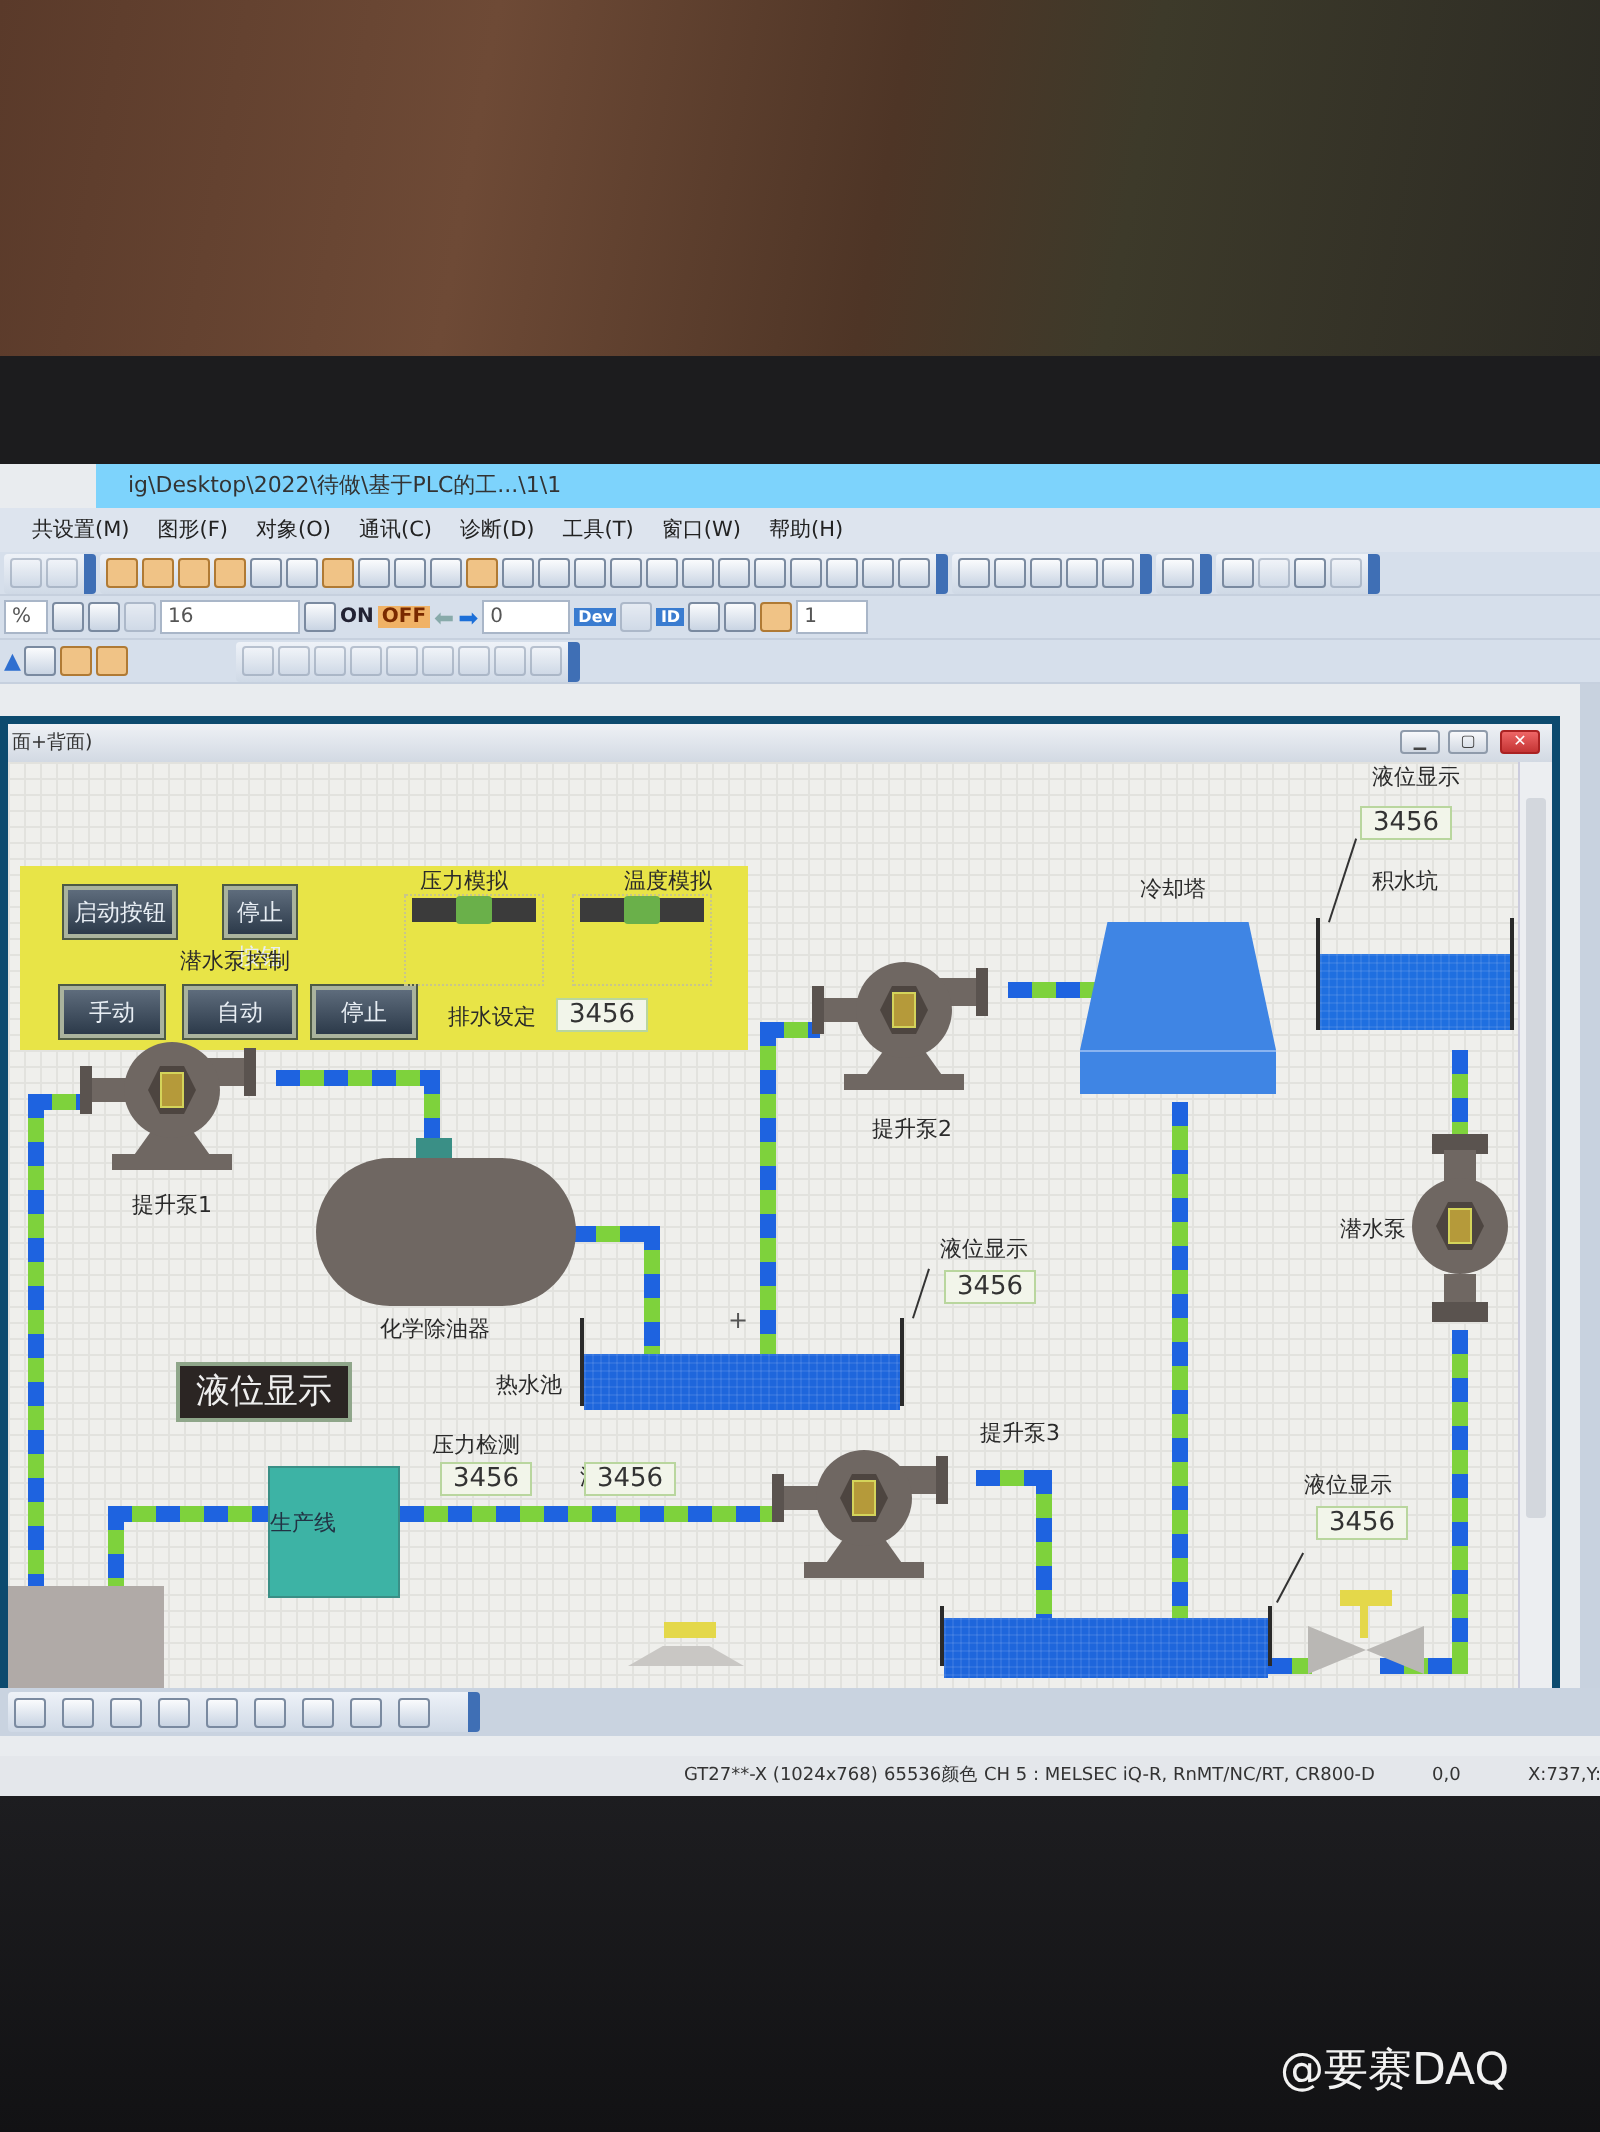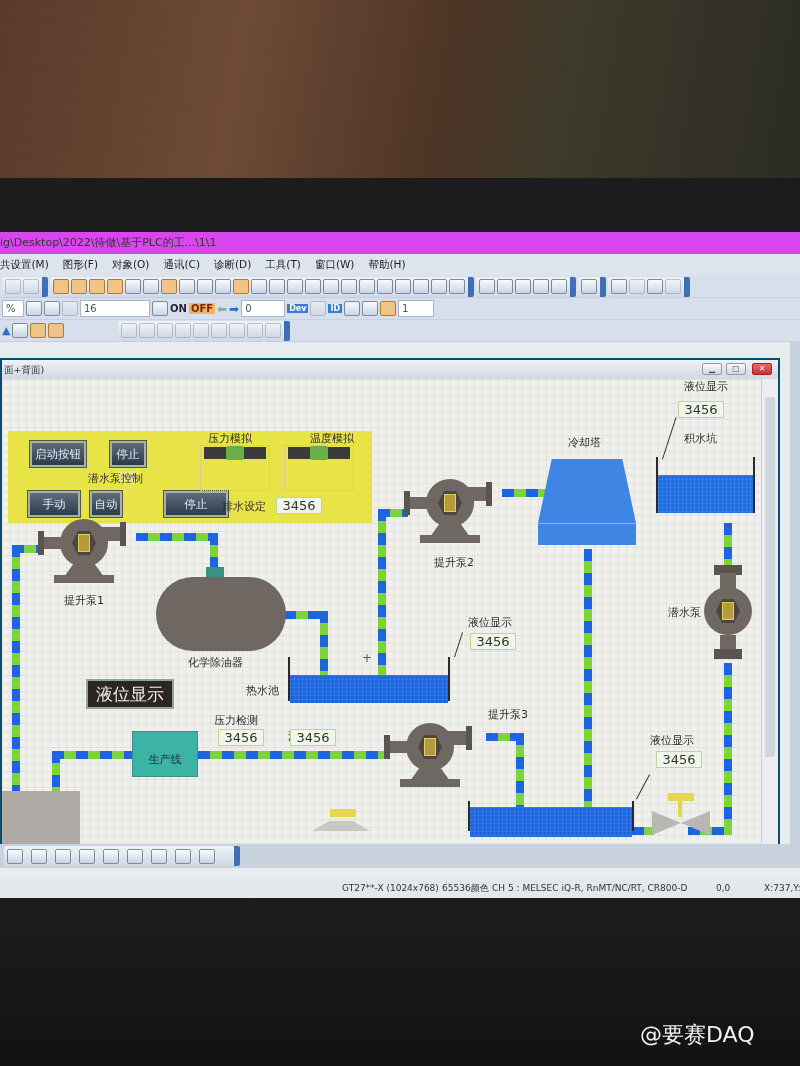--- a/index.html
+++ b/index.html
@@ -2,33 +2,33 @@
 <html><head>
 <meta charset="utf-8">
 <style>
   * { box-sizing: border-box; margin: 0; padding: 0; }
   html, body { width: 800px; height: 1066px; overflow: hidden; background: #1a1614; font-family: "DejaVu Sans", sans-serif; }
   .bg-top { position: absolute; left: 0; top: 0; width: 800px; height: 185px;
     background: linear-gradient(100deg, #5a3a2a 0%, #6e4a36 30%, #4e3526 55%, #3d3a2a 70%, #2c2b24 100%); }
   .bezel { position: absolute; left: 0; top: 178px; width: 800px; height: 60px; background: #1c1c1e; }
   .bezel-bottom { position: absolute; left: 0; top: 898px; width: 800px; height: 168px; background: linear-gradient(#1d1d20, #121214); }
   .screen { position: absolute; left: 0; top: 232px; width: 800px; height: 666px; background: #e9ecef; overflow: hidden; }
-  .titlebar { height: 22px; background: #d946ef; color: #333; font-size: 11px; line-height: 22px; padding-left: 0; white-space: nowrap; }
-  .menubar { height: 22px; background: #dde4ee; font-size: 10.5px; display: flex; align-items: center; gap: 14px; padding-left: 0; color: #222; }
+  .titlebar { height: 22px; background: #7dd3fc; color: #333; font-size: 11px; line-height: 22px; padding-left: 16px; white-space: nowrap; margin-left: 48px; }
+  .menubar { height: 22px; background: #dde4ee; font-size: 10.5px; display: flex; align-items: center; gap: 14px; padding-left: 16px; color: #222; }
   .toolbar { height: 22px; background: #d6dfeb; display: flex; align-items: center; padding-left: 2px; gap: 2px; border-bottom: 1px solid #c6d0de; }
   .tb-group { display: flex; align-items: center; gap: 2px; background: linear-gradient(#eef2f8, #cfd9e6); border-radius: 2px; padding: 1px 3px; height: 20px; border-right: 6px solid #3f6fb5; }
   .tbi { width: 16px; height: 15px; border: 1px solid #7a8aa0; background: linear-gradient(#fafbfd, #c9d4e3); border-radius: 2px; display: inline-block; }
   .tbi.on { background: #f0c386; border-color: #b07a34; }
   .tbi.dim { opacity: .45; }
   .tb-input { height: 17px; background: #fff; border: 1px solid #a9b6c8; font-size: 10px; line-height: 15px; padding: 0 3px; color: #555; }
   .tb-txt { font-size: 10px; font-weight: bold; color: #223; }
   .tabstrip { height: 16px; background: #e5eaf1; position: relative; }
   .doc-tab { position: absolute; left: 0; top: 0; height: 16px; background: #f6d9a6; border: 1px solid #c9a56a; font-size: 9.5px; line-height: 14px; padding: 0 4px; color: #333; }
   .tab-ctrls { position: absolute; right: 16px; top: 1px; font-size: 9px; color: #444; letter-spacing: 4px; }
-  .inner-window { position: absolute; left: 0; top: 126px; width: 780px; height: 486px; background: #b91c1c; border: 2px solid #0c4a6e; }
+  .inner-window { position: absolute; left: 0; top: 126px; width: 780px; height: 486px; background: #b91c1c; border: 4px solid #0c4a6e; }
   .inner-title { height: 19px; background: linear-gradient(#eef1f5, #d2d9e3); font-size: 9.5px; line-height: 19px; color: #333; padding-left: 2px; position: relative; }
   .win-btn { position: absolute; top: 3px; width: 20px; height: 12px; border: 1px solid #8f9bab; background: linear-gradient(#f8f9fb, #d1d8e2); border-radius: 2px; font-size: 8px; line-height: 10px; text-align: center; color: #444; }
   .win-btn.close { background: linear-gradient(#e66, #c43434); color: #fff; border-color: #a22; }
   .canvas { position: absolute; left: 0; top: 19px; width: 762px; height: 466px;
     background-color: #efefec;
     background-image: linear-gradient(#e2e2de 1px, transparent 1px), linear-gradient(90deg, #e2e2de 1px, transparent 1px);
     background-size: 8px 8px; overflow: hidden; }
   .vscroll { position: absolute; right: 0; top: 19px; width: 17px; height: 466px; background: #eceef1; border-left: 1px solid #ccd; }
   .vscroll .thumb { position: absolute; left: 3px; top: 18px; width: 10px; height: 360px; background: #d3d7dd; border-radius: 2px; }
   .right-dock { position: absolute; right: 0; top: 110px; width: 10px; height: 502px; background: #c8d2df; }
@@ -50,21 +50,21 @@
   .pump .core { position: absolute; left: 30px; top: 12px; width: 24px; height: 24px; background: #4d4540; transform: rotate(0deg); clip-path: polygon(25% 0,75% 0,100% 50%,75% 100%,25% 100%,0 50%); }
   .pump .core-in { position: absolute; left: 36px; top: 15px; width: 12px; height: 18px; background: #b59a3a; border: 1px solid #d4d45a; }
   .pump .outlet { position: absolute; left: 40px; top: 8px; width: 40px; height: 14px; background: #6f6762; }
   .pump .flange { position: absolute; left: 78px; top: 3px; width: 6px; height: 24px; background: #5a534f; }
   .pump .inlet { position: absolute; left: 0; top: 18px; width: 20px; height: 12px; background: #6f6762; }
   .pump .inflange { position: absolute; left: -4px; top: 12px; width: 6px; height: 24px; background: #5a534f; }
   .pump .stand { position: absolute; left: 22px; top: 44px; width: 40px; height: 14px; background: #6f6762; clip-path: polygon(25% 0,75% 0,100% 100%,0 100%); }
   .pump .base { position: absolute; left: 12px; top: 56px; width: 60px; height: 8px; background: #6f6762; }
   .vpump { position: absolute; width: 48px; height: 96px; }
   .alarm { position: absolute; left: 84px; top: 300px; width: 88px; height: 30px; background: #2b2523; border: 2px solid #8fa68a; color: #eee; font-size: 17px; text-align: center; line-height: 26px; }
-  .prodline { position: absolute; left: 130px; top: 352px; width: 66px; height: 46px; background: #3db3a5; border: 1px solid #3a8f86; color: #234; font-size: 11px; text-align: center; line-height: 56px; }
+  .prodline { position: absolute; left: 130px; top: 352px; width: 66px; height: 66px; background: #3db3a5; border: 1px solid #3a8f86; color: #234; font-size: 11px; text-align: left; line-height: 56px; }
   .leader { position: absolute; height: 1px; background: #333; transform-origin: left top; }
   .bottom-tb { height: 24px; background: #c9d3e0; position: absolute; left: 0; top: 612px; width: 800px; display: flex; align-items: center; padding-left: 4px; }
   .status { position: absolute; left: 0; top: 646px; width: 800px; height: 20px; background: #e4e7eb; font-size: 9px; color: #333; line-height: 20px; white-space: nowrap; }
   .watermark { position: absolute; left: 640px; top: 1020px; font-size: 22px; color: #f2f2f2; white-space: nowrap; }
 </style>
 </head>
 <body>
 
 <div class="bg-top"></div>
 <div class="bezel"></div>
@@ -180,22 +180,22 @@
       <span class="win-btn close" style="right:6px">✕</span>
     </div>
 
     <div class="canvas">
 
       <div class="ctrl-panel">
         <div class="hbtn" style="left:22px;top:10px;width:56px">启动按钮</div>
         <div class="hbtn" style="left:102px;top:10px;width:36px">停止按钮</div>
         <div class="lbl" style="left:80px;top:40px">潜水泵控制</div>
         <div class="hbtn" style="left:20px;top:60px;width:52px">手动</div>
-        <div class="hbtn" style="left:82px;top:60px;width:32px">自动</div>
-        <div class="hbtn" style="left:156px;top:60px;width:64px">停止</div>
+        <div class="hbtn" style="left:82px;top:60px;width:56px">自动</div>
+        <div class="hbtn" style="left:146px;top:60px;width:52px">停止</div>
         <div class="lbl" style="left:200px;top:0px">压力模拟</div>
         <div class="slider-area" style="left:192px;top:14px;width:70px;height:46px"></div>
         <div class="slider" style="left:196px;top:16px">
             <div class="knob"></div>
           </div>
         <div class="lbl" style="left:302px;top:0px">温度模拟</div>
         <div class="slider-area" style="left:276px;top:14px;width:70px;height:46px"></div>
         <div class="slider" style="left:280px;top:16px">
             <div class="knob"></div>
           </div>

